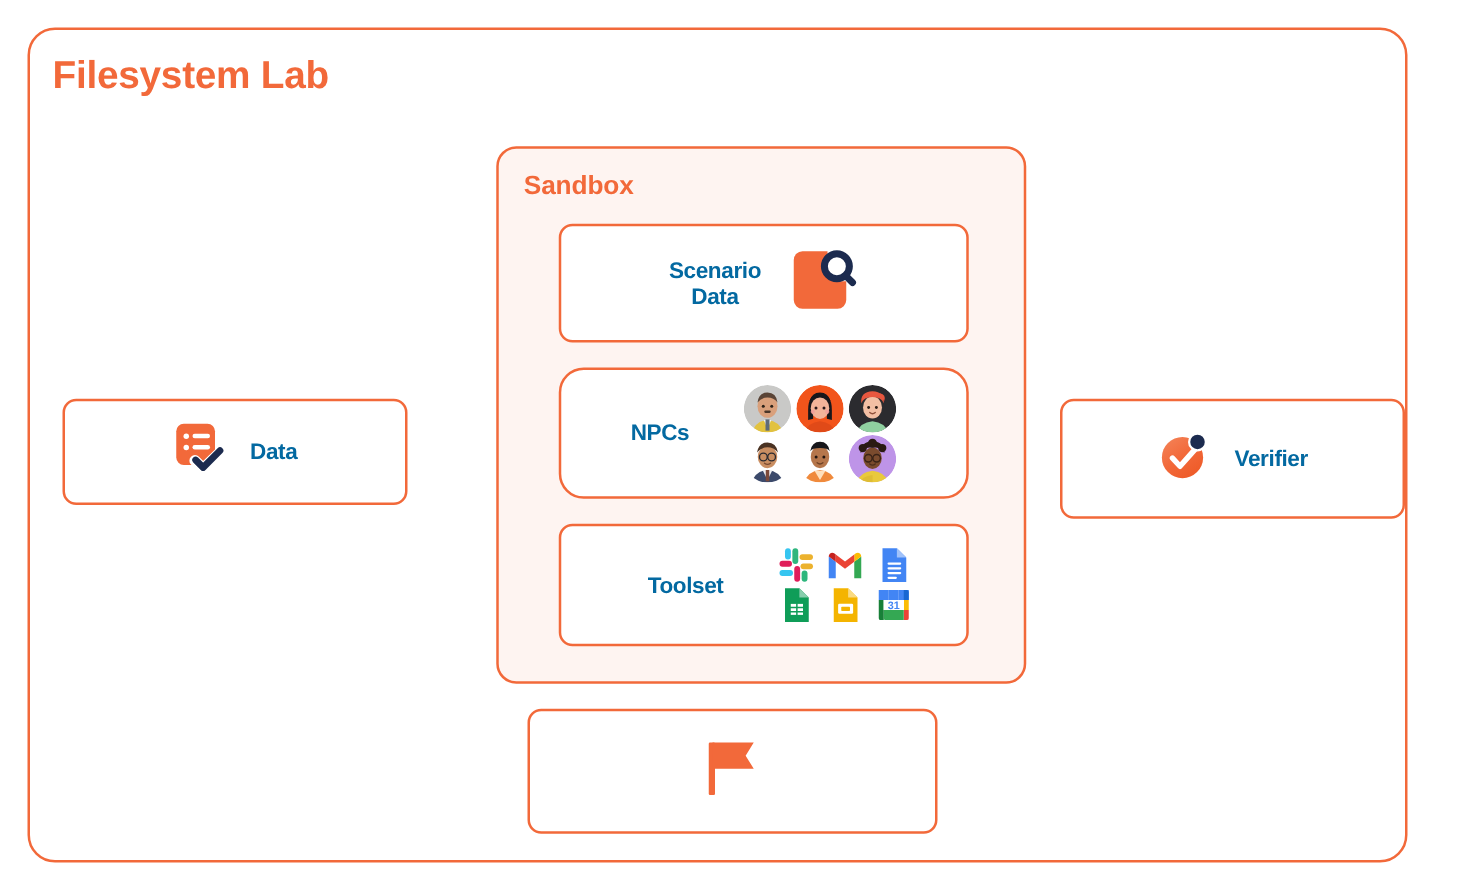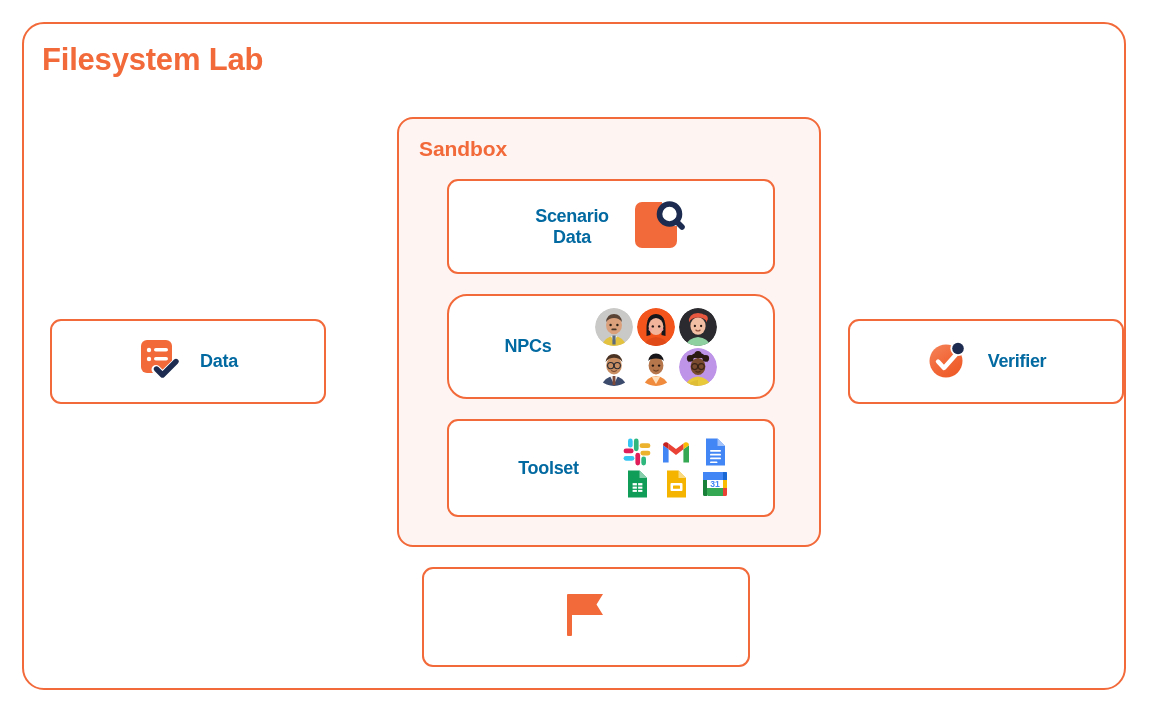--- a/index.html
+++ b/index.html
@@ -87,21 +87,21 @@
     white-space: pre-line;
   }
 
   
   .card-scenario { left: 48px; top: 60px;  width: 328px; height: 95px; gap: 22px; }
   .card-npcs     { left: 48px; top: 175px; width: 328px; height: 105px; gap: 44px; border-radius: 20px; }
   .card-toolset  { left: 48px; top: 300px; width: 328px; height: 98px; gap: 42px; padding-left: 27px; }
 
   
   .card-task       { left: 26px;  top: 295px; width: 276px; height: 85px; gap: 18px; }
-  .card-verifier   { left: 824px; top: 295px; width: 276px; height: 85px; gap: 18px; }
+  .card-verifier   { left: 824px; top: 295px; width: 276px; height: 96px; gap: 18px; }
   .card-filesystem { left: 398px; top: 543px; width: 328px; height: 100px; gap: 34px; }
 
   
   .icon { display: block; flex: none; }
 
   
   .npc-grid {
     display: grid;
     grid-template-columns: repeat(3, 38px);
     grid-template-rows: repeat(2, 38px);

